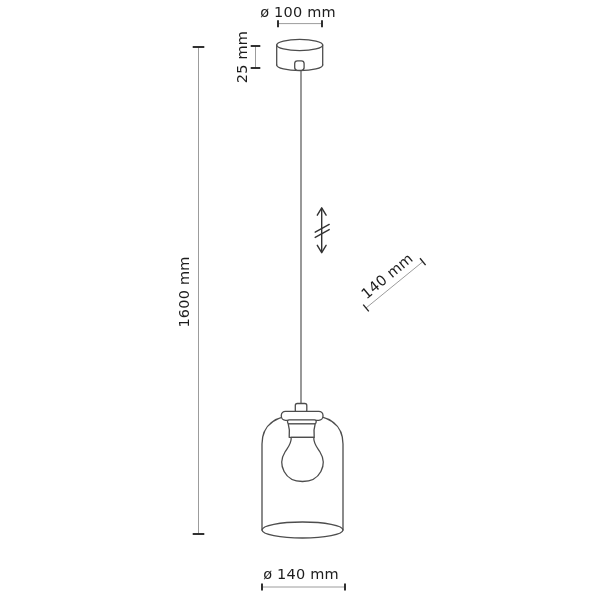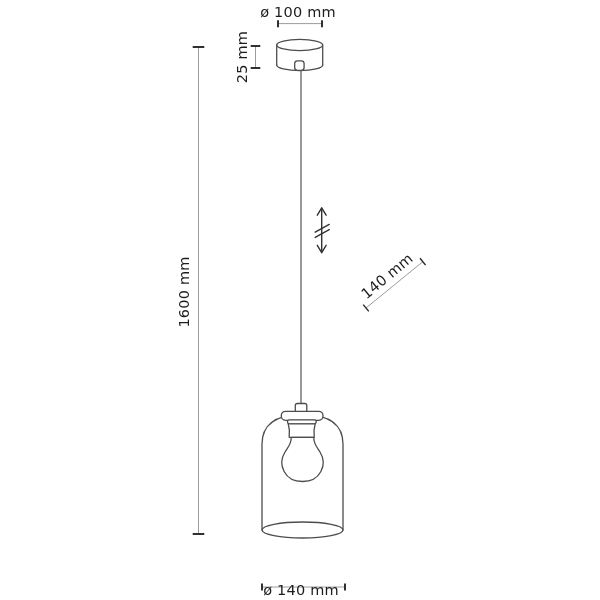--- a/index.html
+++ b/index.html
@@ -92,14 +92,14 @@
   </svg>
 
   <div class="dim-label" style="left:298px;top:12px;">ø 100 mm</div>
 
   <div class="dim-label rot90" style="left:242px;top:57px;">25 mm</div>
 
   <div class="dim-label rot90" style="left:184px;top:292px;">1600 mm</div>
 
   <div class="dim-label rot40" style="left:387px;top:276px;">140 mm</div>
 
-  <div class="dim-label" style="left:301px;top:574px;margin-top:16px;">ø 140 mm</div>
+  <div class="dim-label" style="left:301px;top:574px;">ø 140 mm</div>
 </div>
 
 </body></html>

